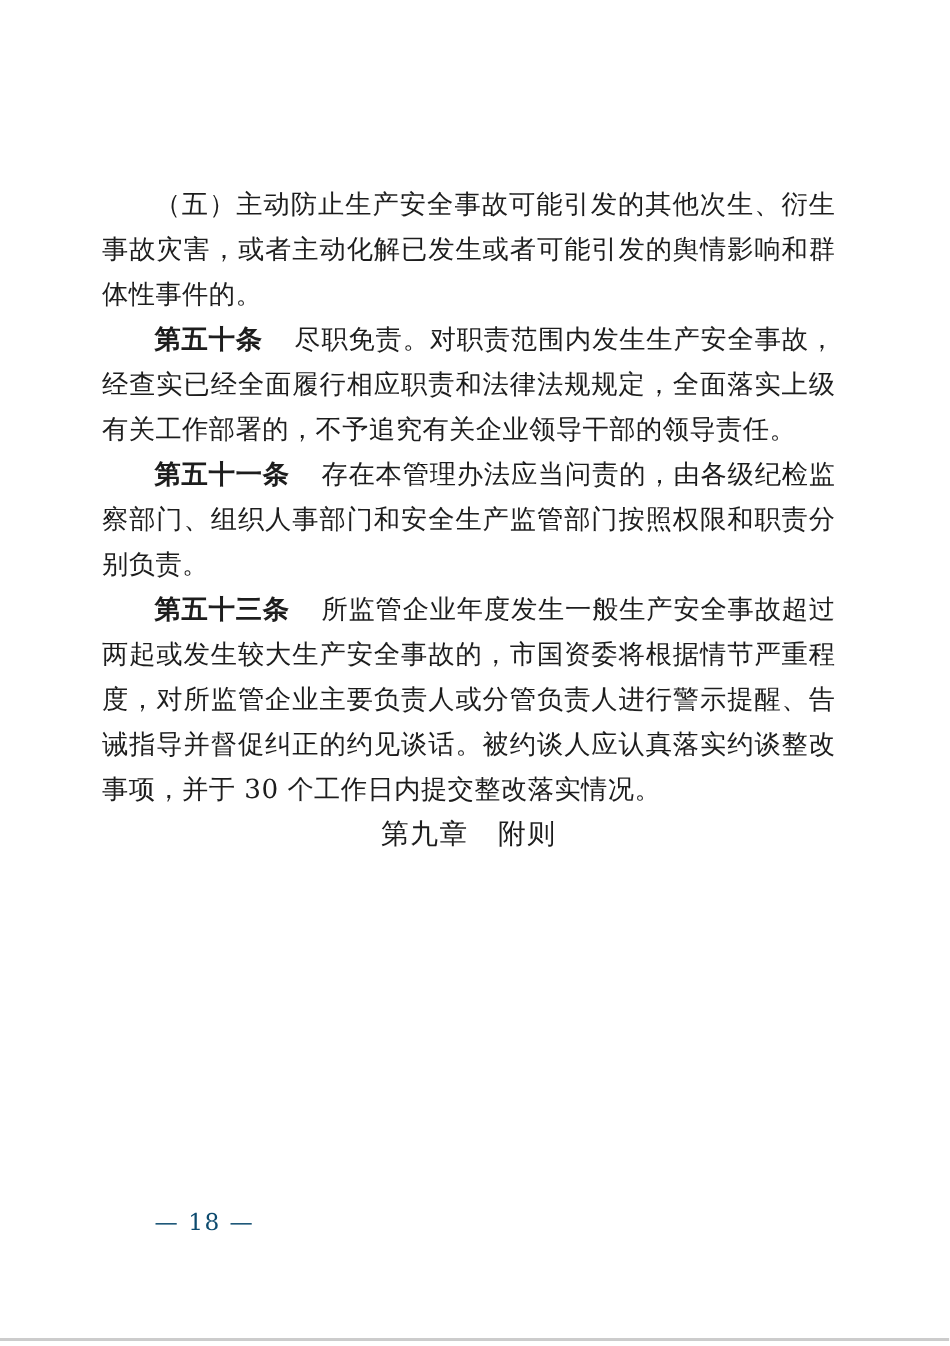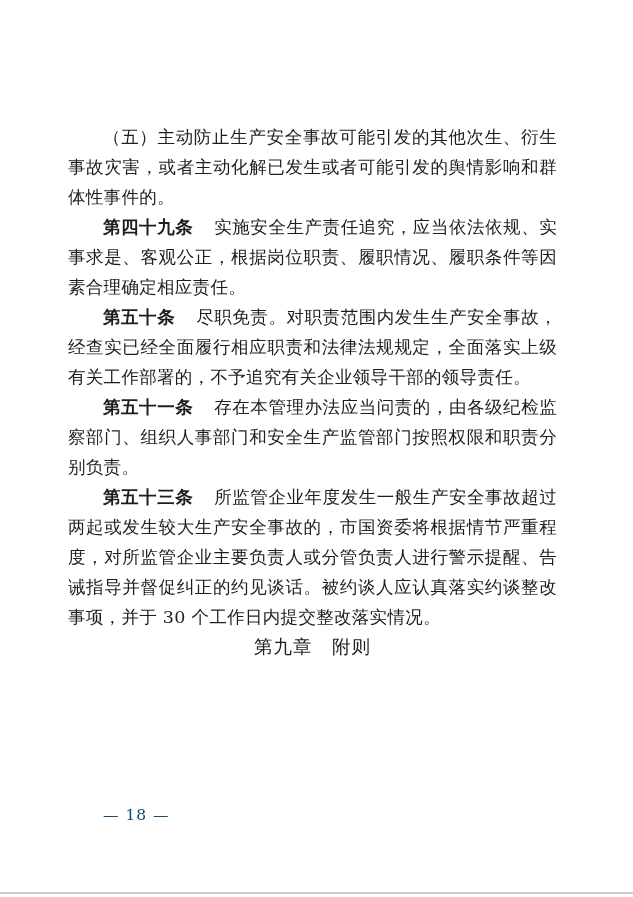--- a/index.html
+++ b/index.html
@@ -64,21 +64,20 @@
 </style>
 </head>
 <body>
 
 <div class="doc">
   <div class="content">
 
     <p class="para"><span class="lead"></span><span>（五）主动防止生产安全事故可能引发的其他次生、衍生事故灾害，或者主动化解已发生或者可能引发的舆情影响和群体性事件的。</span></p>
 
 
-    <p class="para"><span class="lead">第四十九条</span><span>实施安全生产责任追究，应当依法依规、实事求是、客观公正，根据岗位职责、履职情况、履职条件等因素合理确定相应责任。</span></p>
 
     <p class="para"><span class="lead">第五十条</span><span>尽职免责。对职责范围内发生生产安全事故，经查实已经全面履行相应职责和法律法规规定，全面落实上级有关工作部署的，不予追究有关企业领导干部的领导责任。</span></p>
 
     <p class="para"><span class="lead">第五十一条</span><span>存在本管理办法应当问责的，由各级纪检监察部门、组织人事部门和安全生产监管部门按照权限和职责分别负责。</span></p>
 
 
     <p class="para"><span class="lead">第五十三条</span><span>所监管企业年度发生一般生产安全事故超过两起或发生较大生产安全事故的，市国资委将根据情节严重程度，对所监管企业主要负责人或分管负责人进行警示提醒、告诫指导并督促纠正的约见谈话。被约谈人应认真落实约谈整改事项，并于 30 个工作日内提交整改落实情况。</span></p>
 
     <h2 class="chapter">第九章　附则</h2>
   </div>

